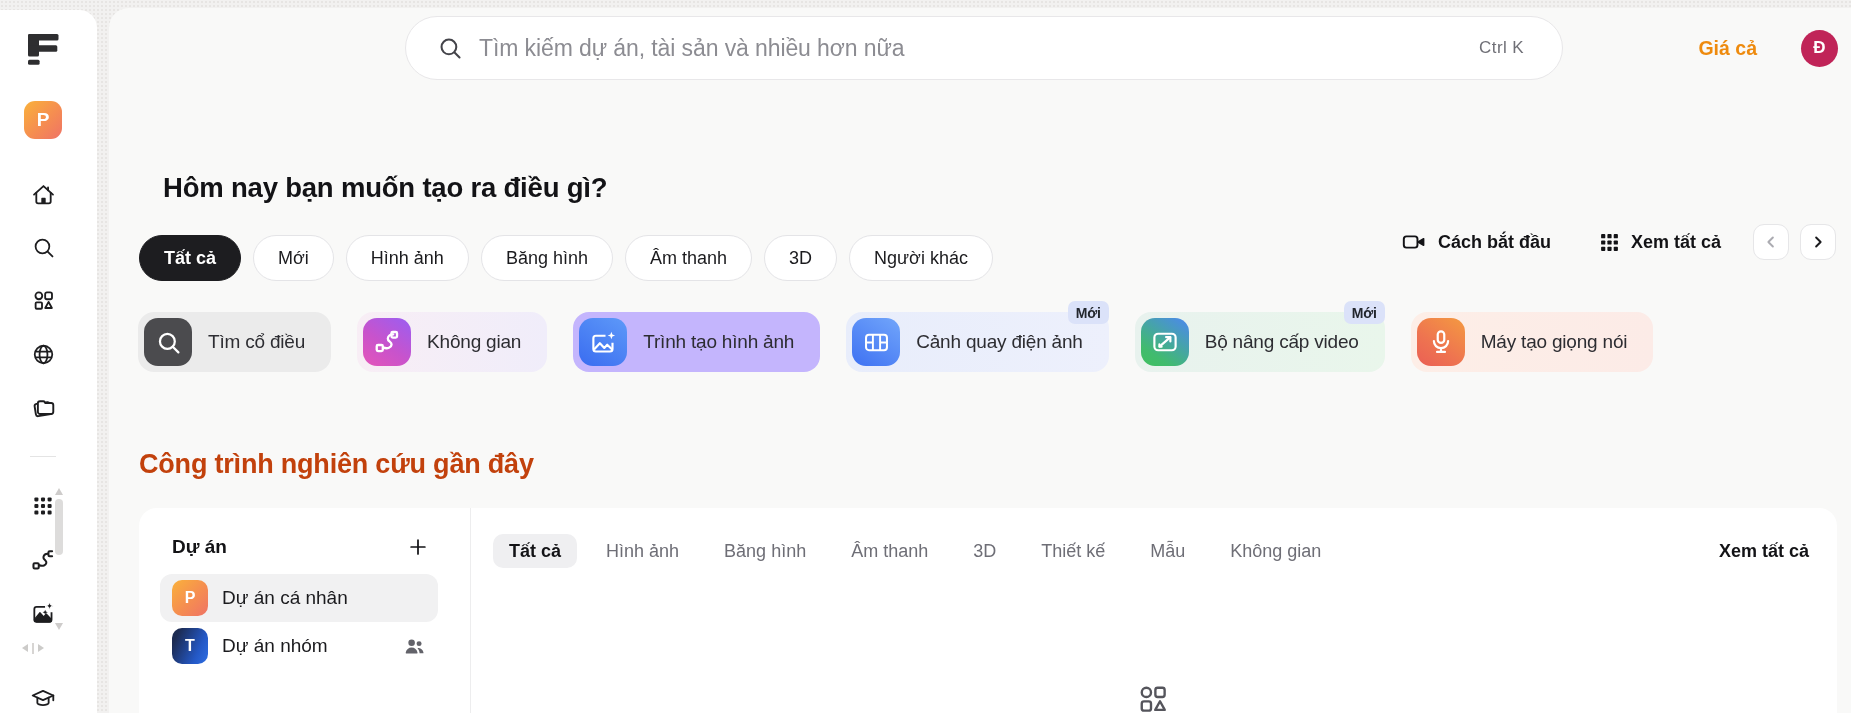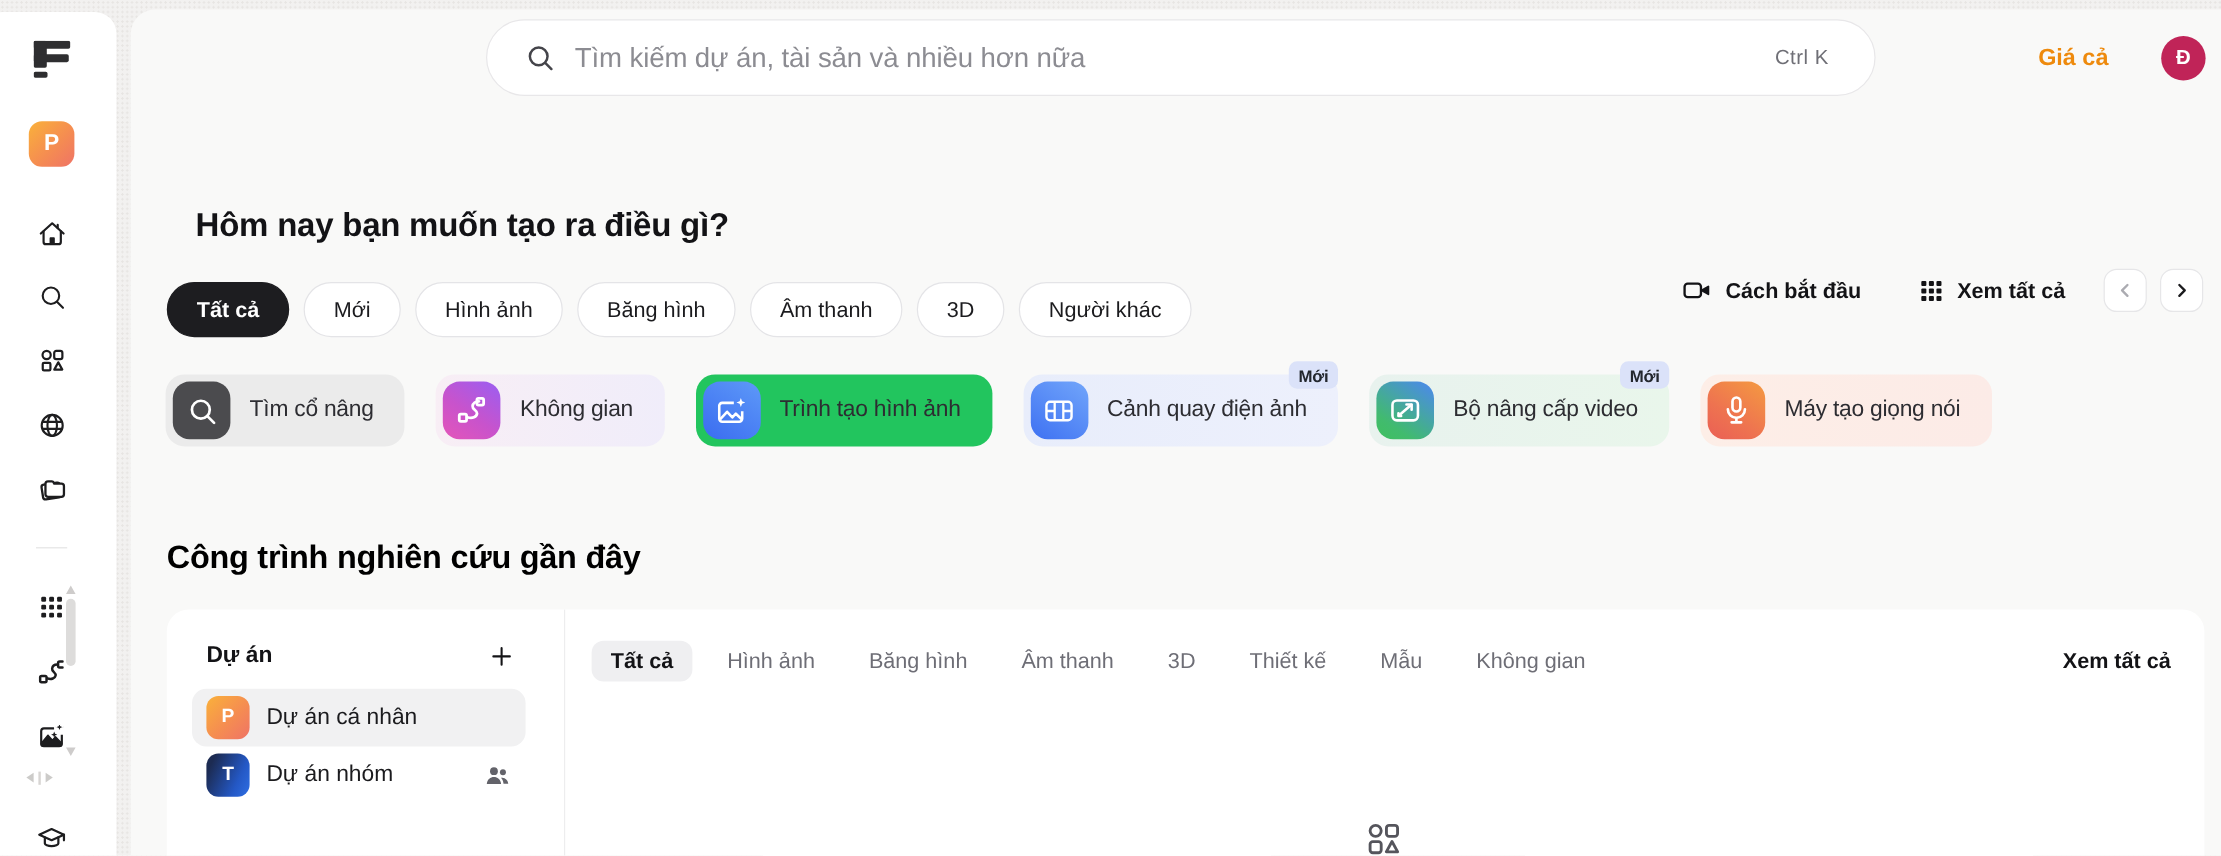--- a/index.html
+++ b/index.html
@@ -67,21 +67,21 @@
   position:relative; height:60px; border-radius:16px; flex:none;
   display:flex; align-items:center; padding:6px 26px 6px 6px; gap:16px;
   font-size:19px; font-weight:500; color:#2d2d32; white-space:nowrap; letter-spacing:-0.2px;
 }
 .tool .tico { width:48px; height:48px; border-radius:14px; display:flex; align-items:center; justify-content:center; flex:none; }
 .badge-new {
   position:absolute; top:-11px; right:0; height:23px; padding:0 8px; border-radius:7px;
   background:#dbe2f9; color:#23272e; font-size:14px; font-weight:bold;
   display:flex; align-items:center;
 }
-.h2 { left:30px; top:441px; font-size:27px; font-weight:600; letter-spacing:-0.2px; color:#000000; }
+.h2 { left:30px; top:441px; font-size:27px; font-weight:600; letter-spacing:-0.2px; color:#c2410c; }
 .panel { left:30px; top:500px; width:1698px; height:240px; background:#fff; border-radius:18px 18px 0 0; }
 .p-left { position:absolute; left:0; top:0; width:331px; height:100%; }
 .p-left-head { position:absolute; left:33px; right:41px; top:25px; height:28px; display:flex; align-items:center; justify-content:space-between; }
 .p-left-title { font-size:19px; font-weight:600; color:#131316; }
 .proj-item { position:absolute; left:21px; width:278px; height:48px; border-radius:12px;
   display:flex; align-items:center; padding:0 12px; gap:14px; font-size:19px; color:#1b1b1e; }
 .proj-item.sel { background:#f1f1f2; }
 .proj-ico { width:36px; height:36px; border-radius:10px; color:#fff; font-size:16px; font-weight:bold;
   display:flex; align-items:center; justify-content:center; flex:none; }
 .proj-ico.p { background:linear-gradient(135deg,#f9ac3e 8%,#f58d51 55%,#ef7366 100%); }
@@ -262,33 +262,33 @@
   </div>
 
   <div class="m-abs tools">
     <div class="tool" style="background:#ebebeb">
       <span class="tico" style="background:#4b4b4e">
         <svg width="27" height="27" viewBox="0 0 24 24" fill="none" stroke="#fff" stroke-width="2" stroke-linecap="round">
           <circle cx="11" cy="11" r="6.6"></circle>
             <path d="m16 16 4.8 4.8"></path>
         </svg>
       </span>
-      <span>Tìm cổ nâng</span>
+      <span>Tìm cổ điều</span>
     </div>
     <div class="tool" style="background:linear-gradient(90deg,#f8eef5,#f0edfa)">
       <span class="tico" style="background:linear-gradient(215deg,#9a5ef2 0%,#c853cc 55%,#e455b9 100%)">
         <svg width="28" height="28" viewBox="0 0 24 24" fill="none" stroke="#fff" stroke-width="2" stroke-linecap="round" stroke-linejoin="round">
           <rect x="3.2" y="14.6" width="5.2" height="5.2" rx="1.1"></rect>
           <path d="M9 16.9c3.5 1.2 6.7-.2 6.9-2.7.2-2.4-3.4-2.6-3.2-5.2.2-2.2 2.2-3.6 4.6-3.5"></path>
           <rect x="15.8" y="3.4" width="4.8" height="4.8" rx="1.1"></rect>
         </svg>
       </span>
       <span>Không gian</span>
     </div>
-    <div class="tool" style="background:#22c55e">
+    <div class="tool" style="background:#c4b5fd">
       <span class="tico" style="background:linear-gradient(215deg,#5c97f8 5%,#3a6cf0 100%)">
         <svg width="27" height="27" viewBox="0 0 24 24">
           <g fill="none" stroke="#fff" stroke-width="1.9" stroke-linejoin="round">
             <path d="M20 12.2v5.6c0 1.2-1 2.2-2.2 2.2H5.2c-1.2 0-2.2-1-2.2-2.2V8.2C3 7 4 6 5.2 6h8.6"></path>
             <path d="m3.6 18.2 5.2-5.6 3.9 4.2 2.6-2.8 4.4 4.2"></path>
           </g>
           <path d="M19 2.4l.9 2.4 2.4.9-2.4.9-.9 2.4-.9-2.4-2.4-.9 2.4-.9z" fill="#fff"></path>
         </svg>
       </span>
       <span>Trình tạo hình ảnh</span>

